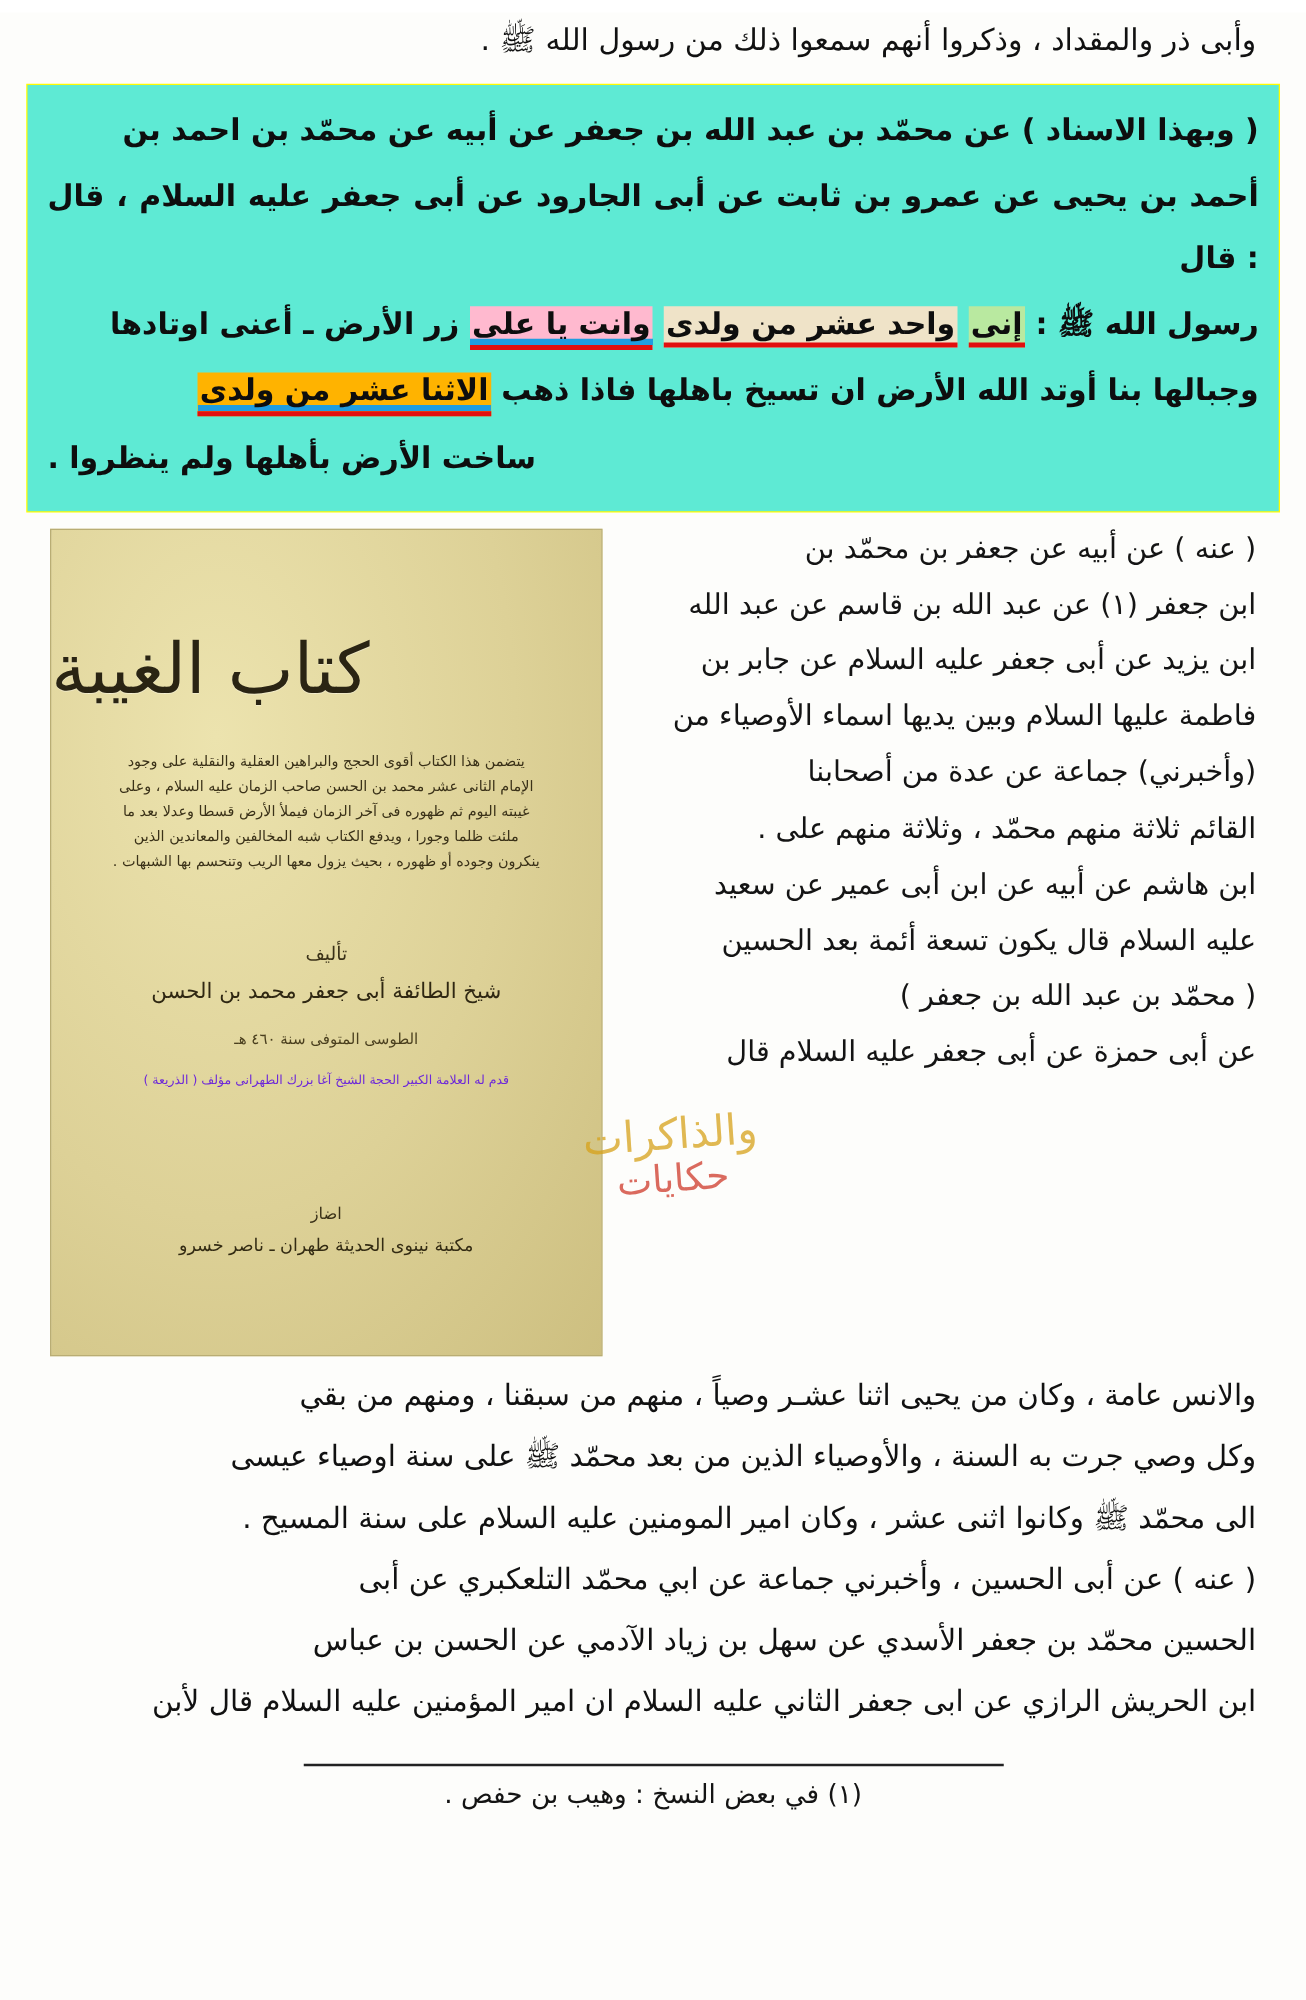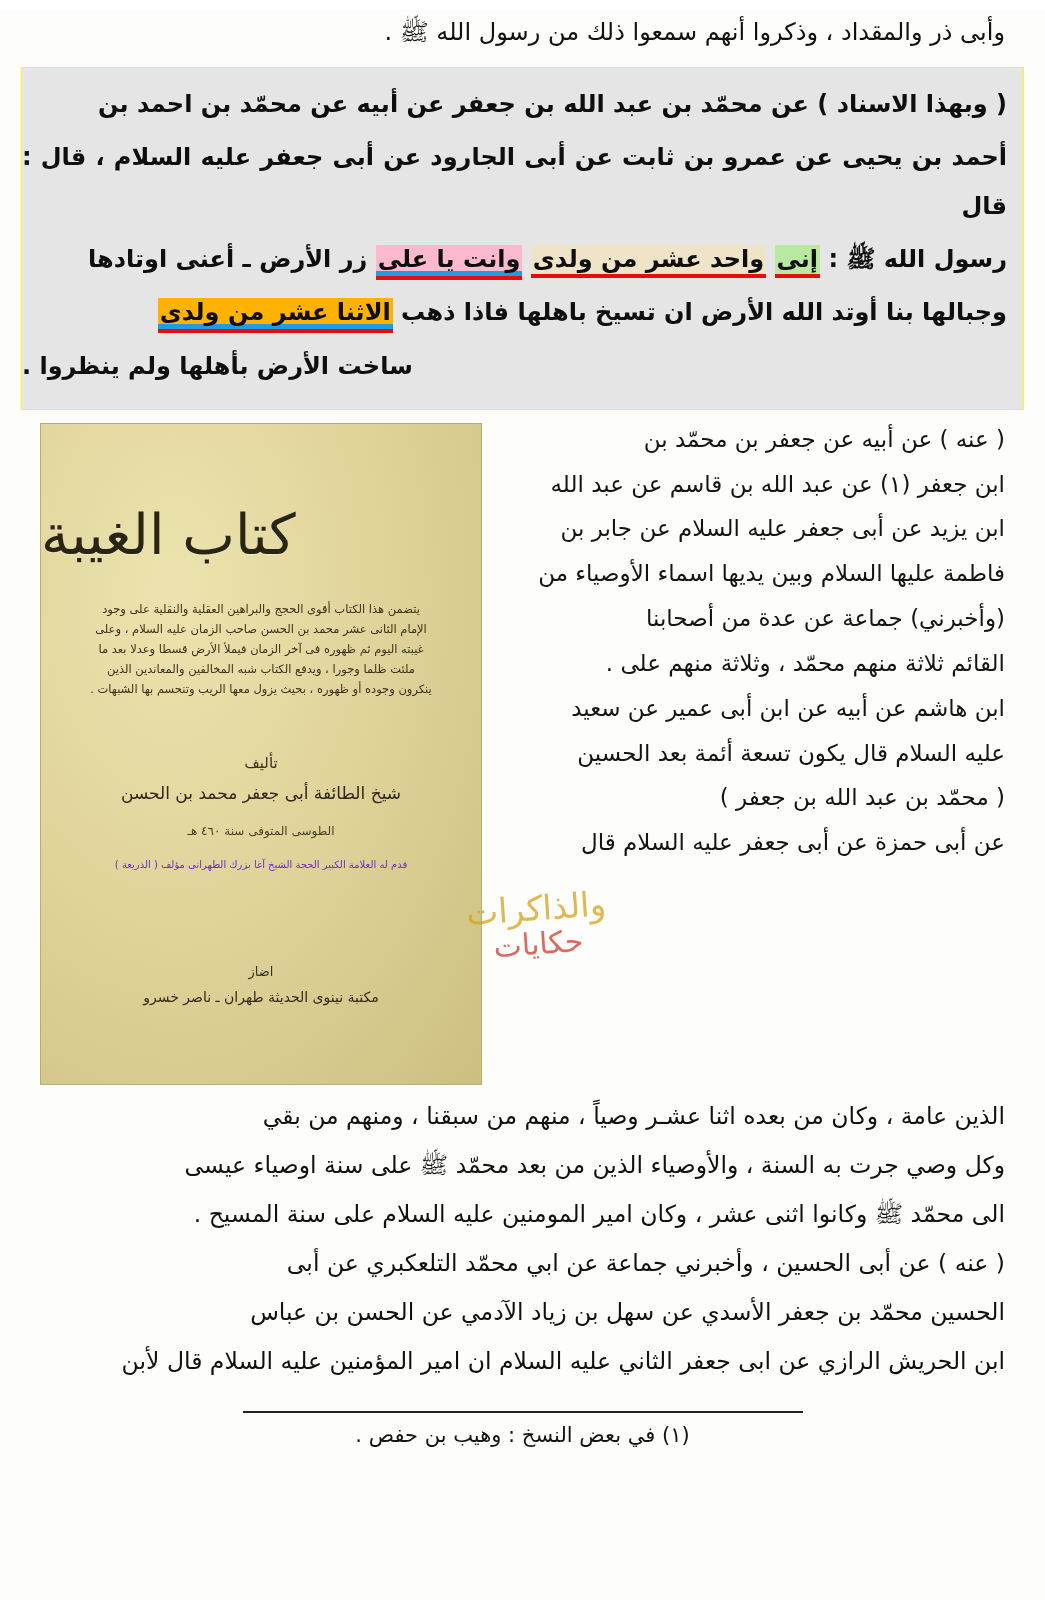--- a/index.html
+++ b/index.html
@@ -46,22 +46,22 @@
     margin: 10px 40px 0 40px;
     font-size: 24px;
     line-height: 1.9;
     direction: rtl;
     text-align: right;
   }
 
   
   .hl-block {
     margin: 12px 22px 0 22px;
-    background: #e5e5e5;
-    padding: 12px 16px 14px 0;
+    background: #5eead4;
+    padding: 12px 16px 14px 16px;
     direction: rtl;
     text-align: justify;
     font-size: 24px;
     line-height: 2.05;
     font-weight: 600;
     color: #0e0e0e;
     box-shadow: 0 0 0 1px #fffb00;
   }
   .hl-block p { margin: 0 0 4px 0; }
 
@@ -270,21 +270,21 @@
 
     <div style="clear:both"></div>
   </div>
 
   <div class="watermark">
     <div>والذاكرات</div>
     <div class="w2">حكايات</div>
   </div>
 
   <div class="tail">
-    <p>الذين عامة ، وكان من بعده اثنا عشـر وصياً ، منهم من سبقنا ،  ومنهم من بقي</p>
+    <p>والانس عامة ، وكان من يحيى اثنا عشـر وصياً ، منهم من سبقنا ،  ومنهم من بقي</p>
     <p>وكل وصي جرت به السنة ، والأوصياء الذين من بعد محمّد ﷺ على سنة اوصياء عيسى</p>
     <p>الى محمّد ﷺ وكانوا اثنى عشر ، وكان امير المومنين عليه السلام على سنة المسيح .</p>
     <p>( عنه ) عن أبى الحسين  ،  وأخبرني جماعة عن ابي محمّد التلعكبري عن أبى</p>
     <p>الحسين محمّد بن جعفر الأسدي عن سهل بن زياد الآدمي عن الحسن بن عباس</p>
     <p>ابن الحريش الرازي عن ابى جعفر الثاني عليه السلام ان امير المؤمنين عليه السلام قال لأبن</p>
   </div>
 
   <div class="footnote-rule"></div>
   <div class="footnote">(١) في بعض النسخ : وهيب بن حفص .</div>
 

